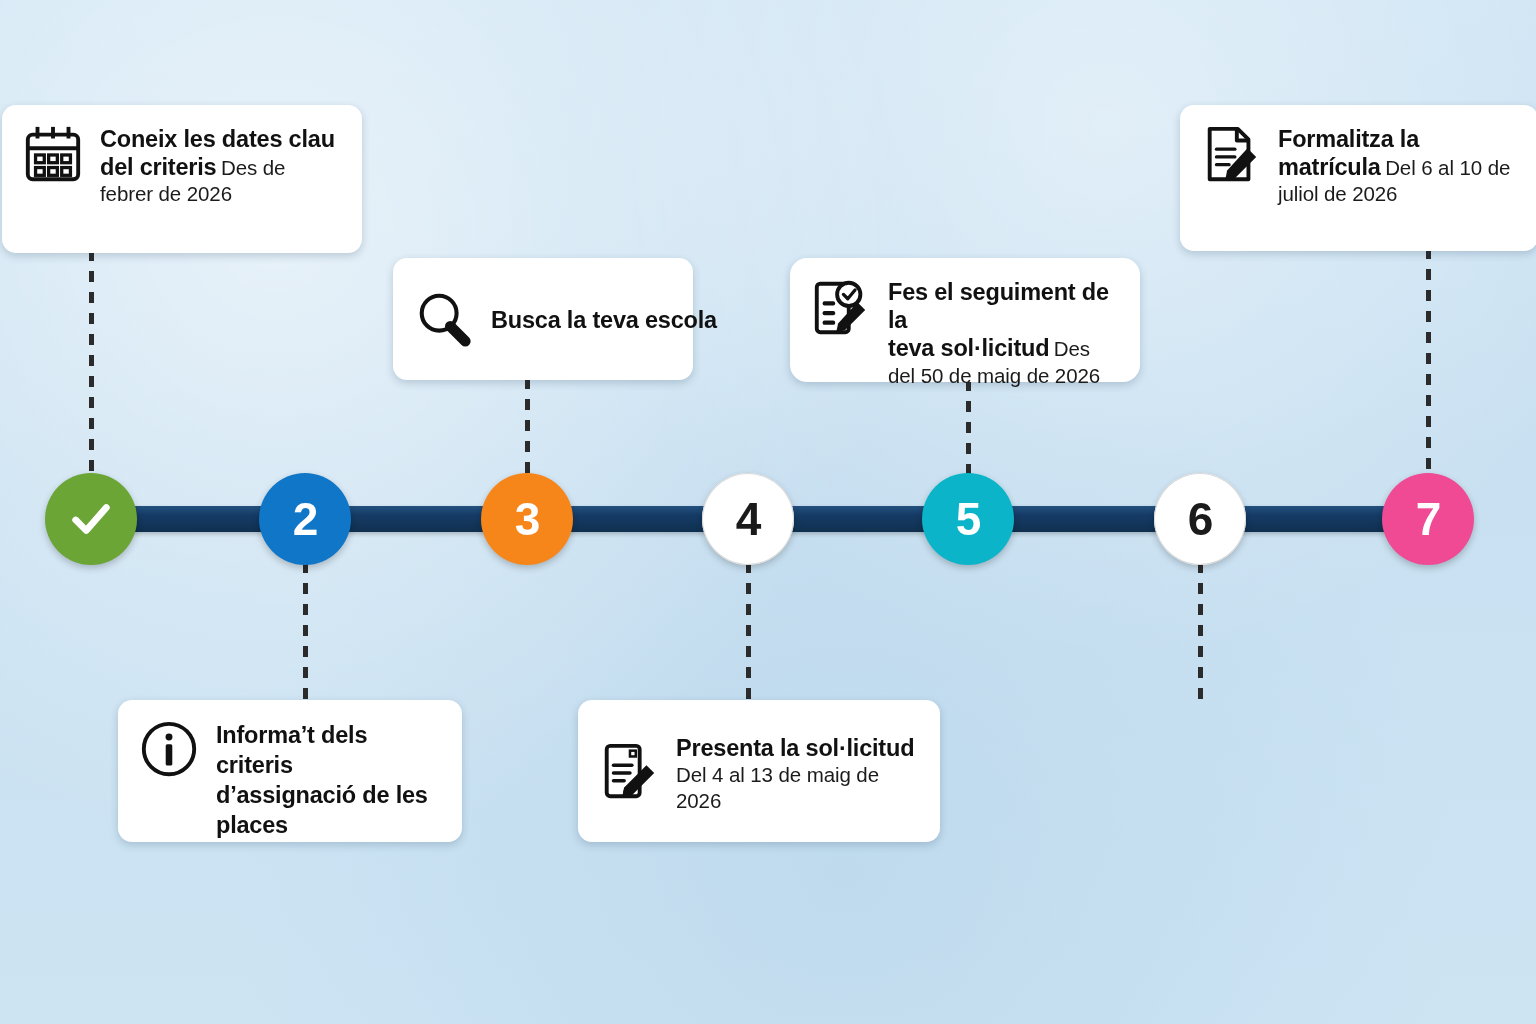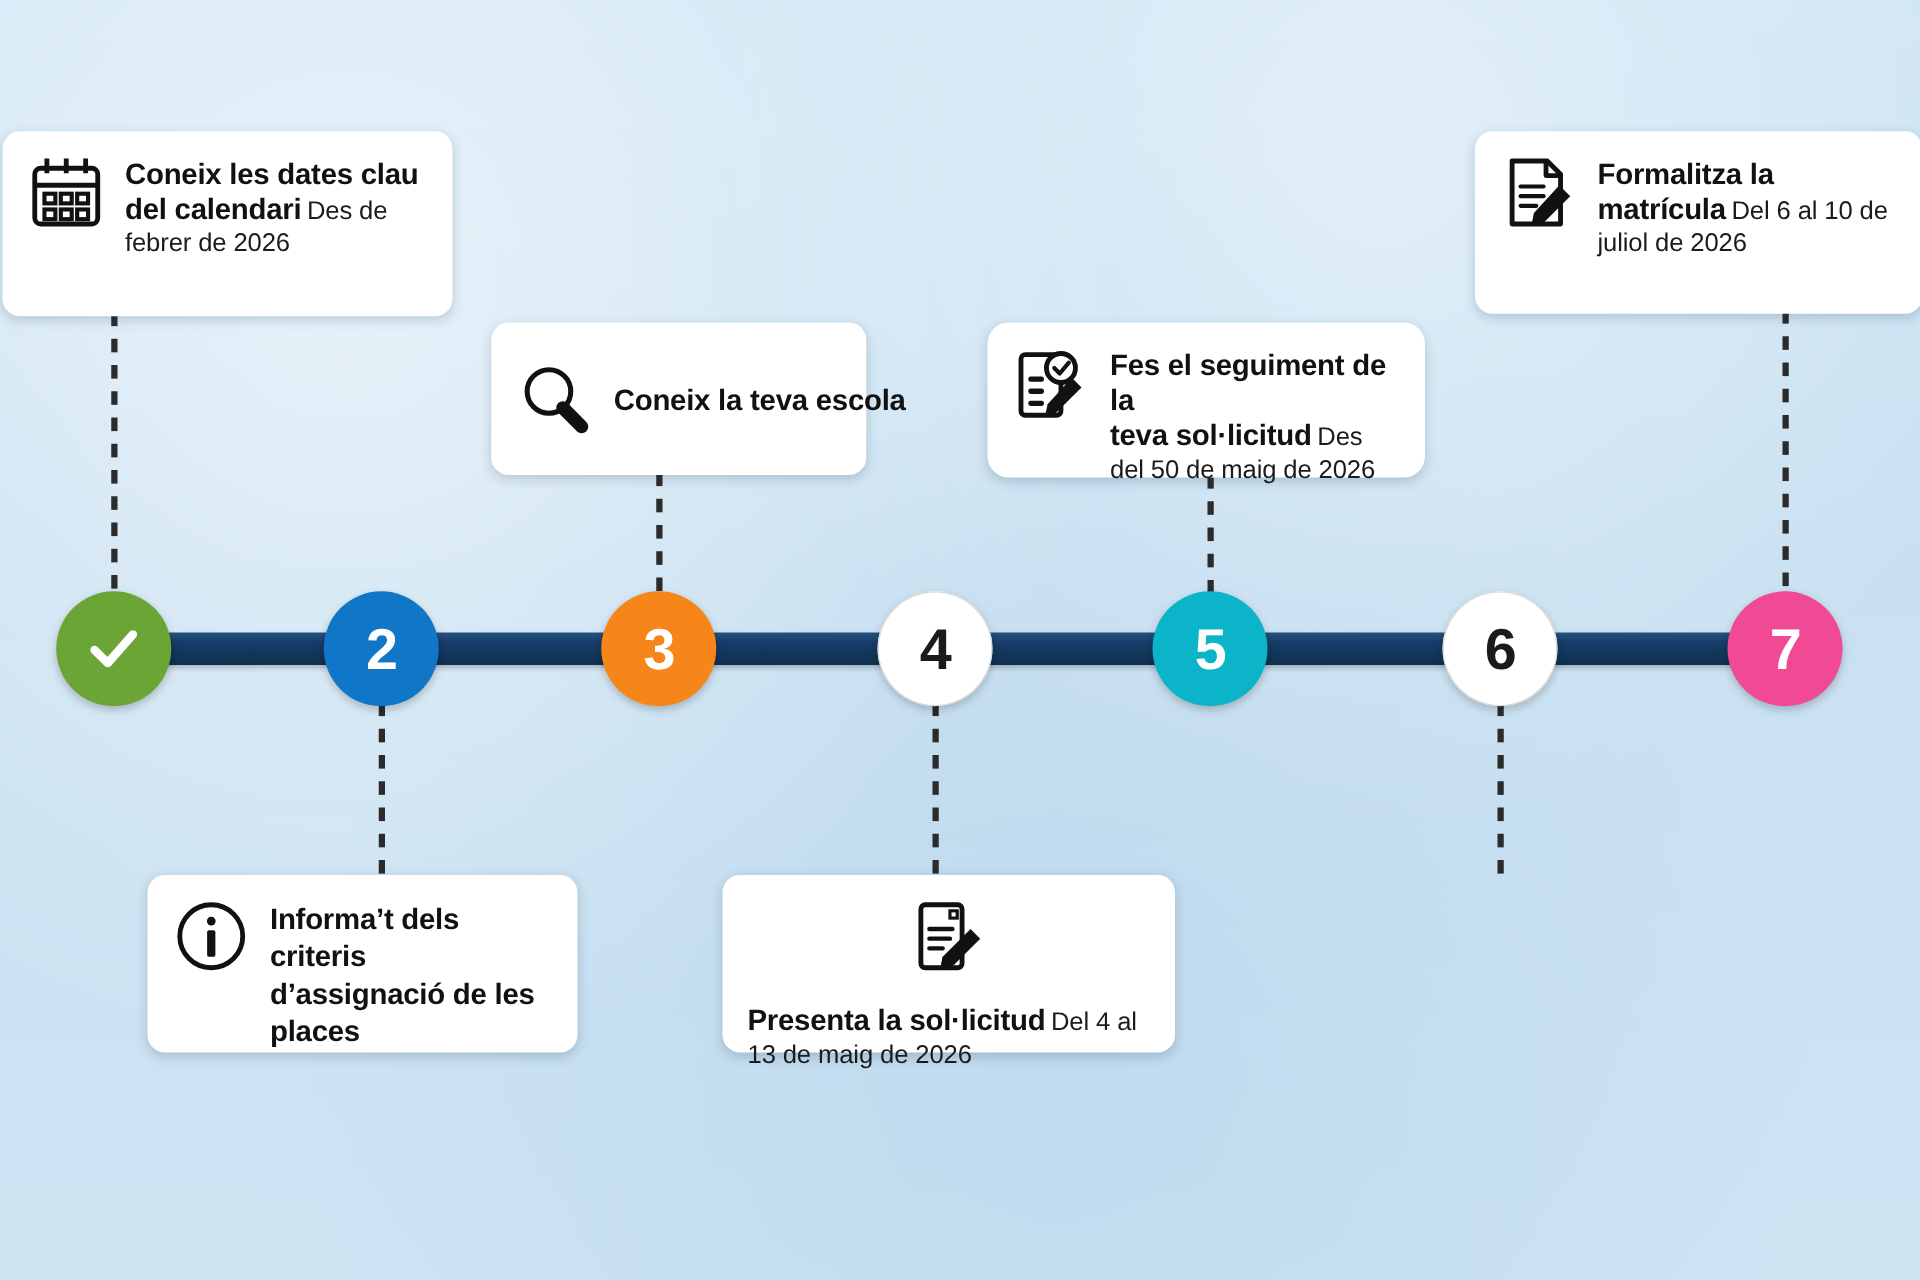--- a/index.html
+++ b/index.html
@@ -119,21 +119,21 @@
     color: #1b1b1b;
     margin-top: 11px;
     letter-spacing: -0.1px;
   }
   .card.no-date .card-title { line-height: 1.28; }
 
   
   #card-1 { left: 2px;    top: 105px; width: 360px; height: 148px; }
   #card-2 { left: 118px;  top: 700px; width: 344px; height: 142px; }
   #card-3 { left: 393px;  top: 258px; width: 300px; height: 122px; align-items: center; }
-  #card-4 { left: 578px;  top: 700px; width: 362px; height: 142px; align-items: center; flex-direction: column;}
+  #card-4 { left: 578px;  top: 700px; width: 362px; height: 142px; align-items: center;}
   #card-5 { left: 790px;  top: 258px; width: 350px; height: 124px; border-radius: 17px; }
   #card-6 { left: 1045px; top: 700px; width: 346px; height: 142px; }
   #card-7 { left: 1180px; top: 105px; width: 358px; height: 146px; }
 
   #card-3 .card-title, #card-4 .card-title { white-space: nowrap; }
   #card-4 .card-text { padding-top: 6px; }
 </style>
 </head>
 <body>
 
@@ -186,21 +186,21 @@
           <rect x="27.5" y="33" width="9" height="8"></rect>
           <rect x="41" y="33" width="9" height="8"></rect>
           <rect x="14" y="46" width="9" height="8"></rect>
           <rect x="27.5" y="46" width="9" height="8"></rect>
           <rect x="41" y="46" width="9" height="8"></rect>
         </g>
       </svg>
     </span>
     <span class="card-text">
       <span class="card-title">Coneix les dates clau
-del calendari</span>
+del criteris</span>
       <span class="card-date">Des de febrer de 2026</span>
     </span>
   </div>
 
   <div class="card no-date" id="card-2">
     <span class="card-icon">
       <svg viewBox="0 0 64 64" aria-hidden="true">
         <circle cx="32" cy="32" r="26" fill="none" stroke="#111" stroke-width="4"></circle>
         <circle cx="32" cy="19.5" r="3.6" fill="#111"></circle>
         <rect x="28.6" y="27" width="6.8" height="22" rx="1.6" fill="#111"></rect>
@@ -214,21 +214,21 @@
   </div>
 
   <div class="card no-date" id="card-3">
     <span class="card-icon">
       <svg viewBox="0 0 64 64" aria-hidden="true">
         <circle cx="27" cy="26" r="18" fill="none" stroke="#111" stroke-width="4.2"></circle>
         <path d="M38.5 39.5 L54 55" stroke="#111" stroke-width="11" stroke-linecap="round"></path>
       </svg>
     </span>
     <span class="card-text">
-      <span class="card-title">Coneix la teva escola</span>
+      <span class="card-title">Busca la teva escola</span>
     </span>
   </div>
 
   <div class="card" id="card-4">
     <span class="card-icon">
       <svg viewBox="0 0 64 64" aria-hidden="true">
         <rect x="9" y="6" width="34" height="52" rx="3.5" fill="none" stroke="#111" stroke-width="4"></rect>
         <rect x="33" y="11" width="6" height="6" fill="none" stroke="#111" stroke-width="2.6"></rect>
         <g stroke="#111" stroke-width="3.6" stroke-linecap="round">
           <line x1="16" y1="26" x2="35" y2="26"></line>

